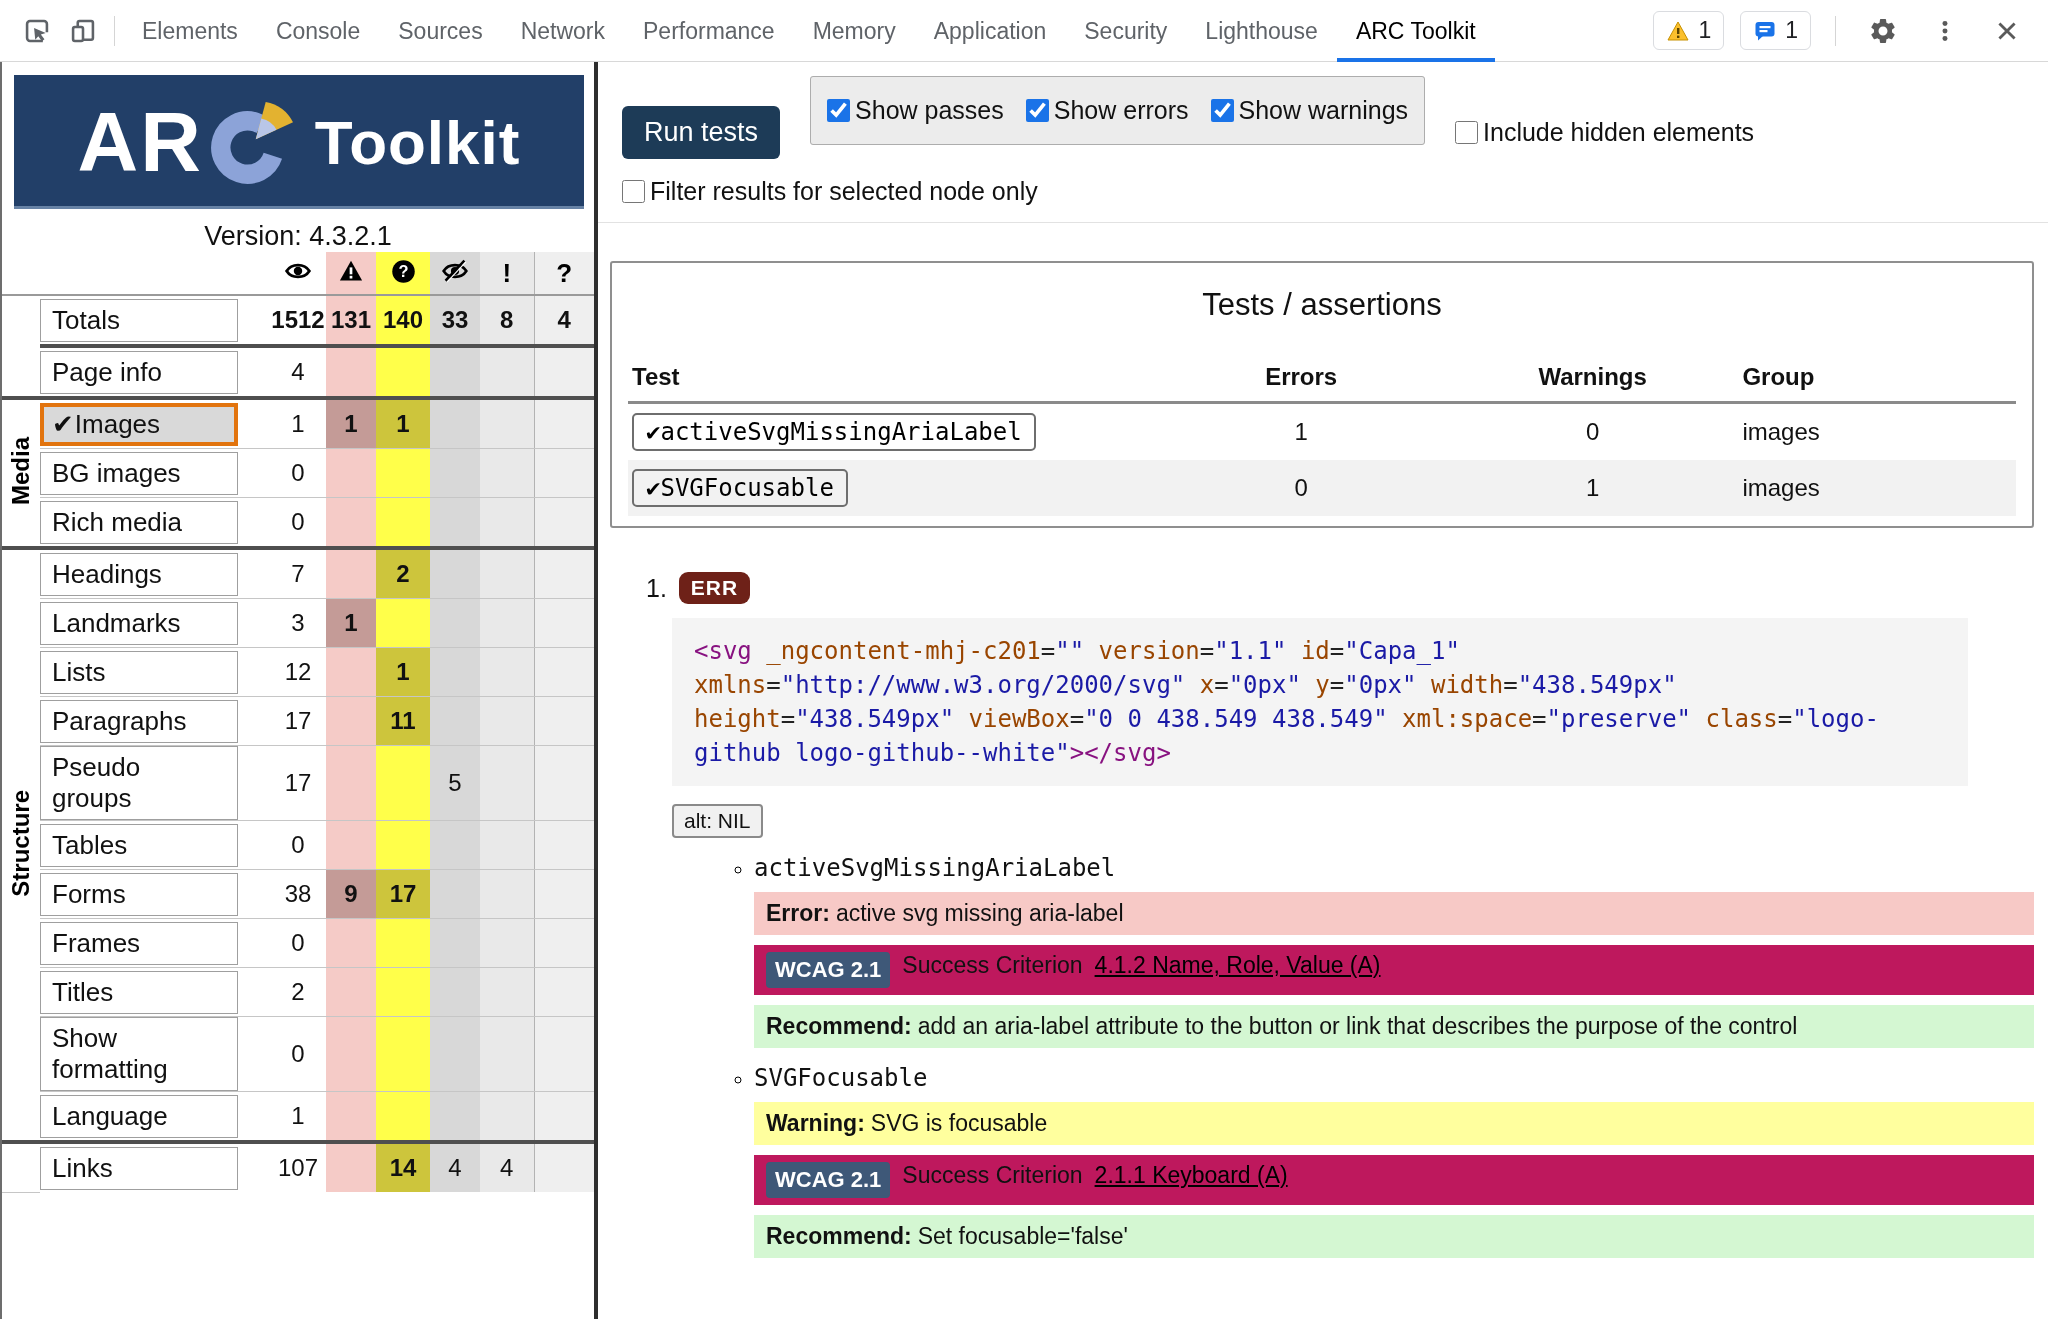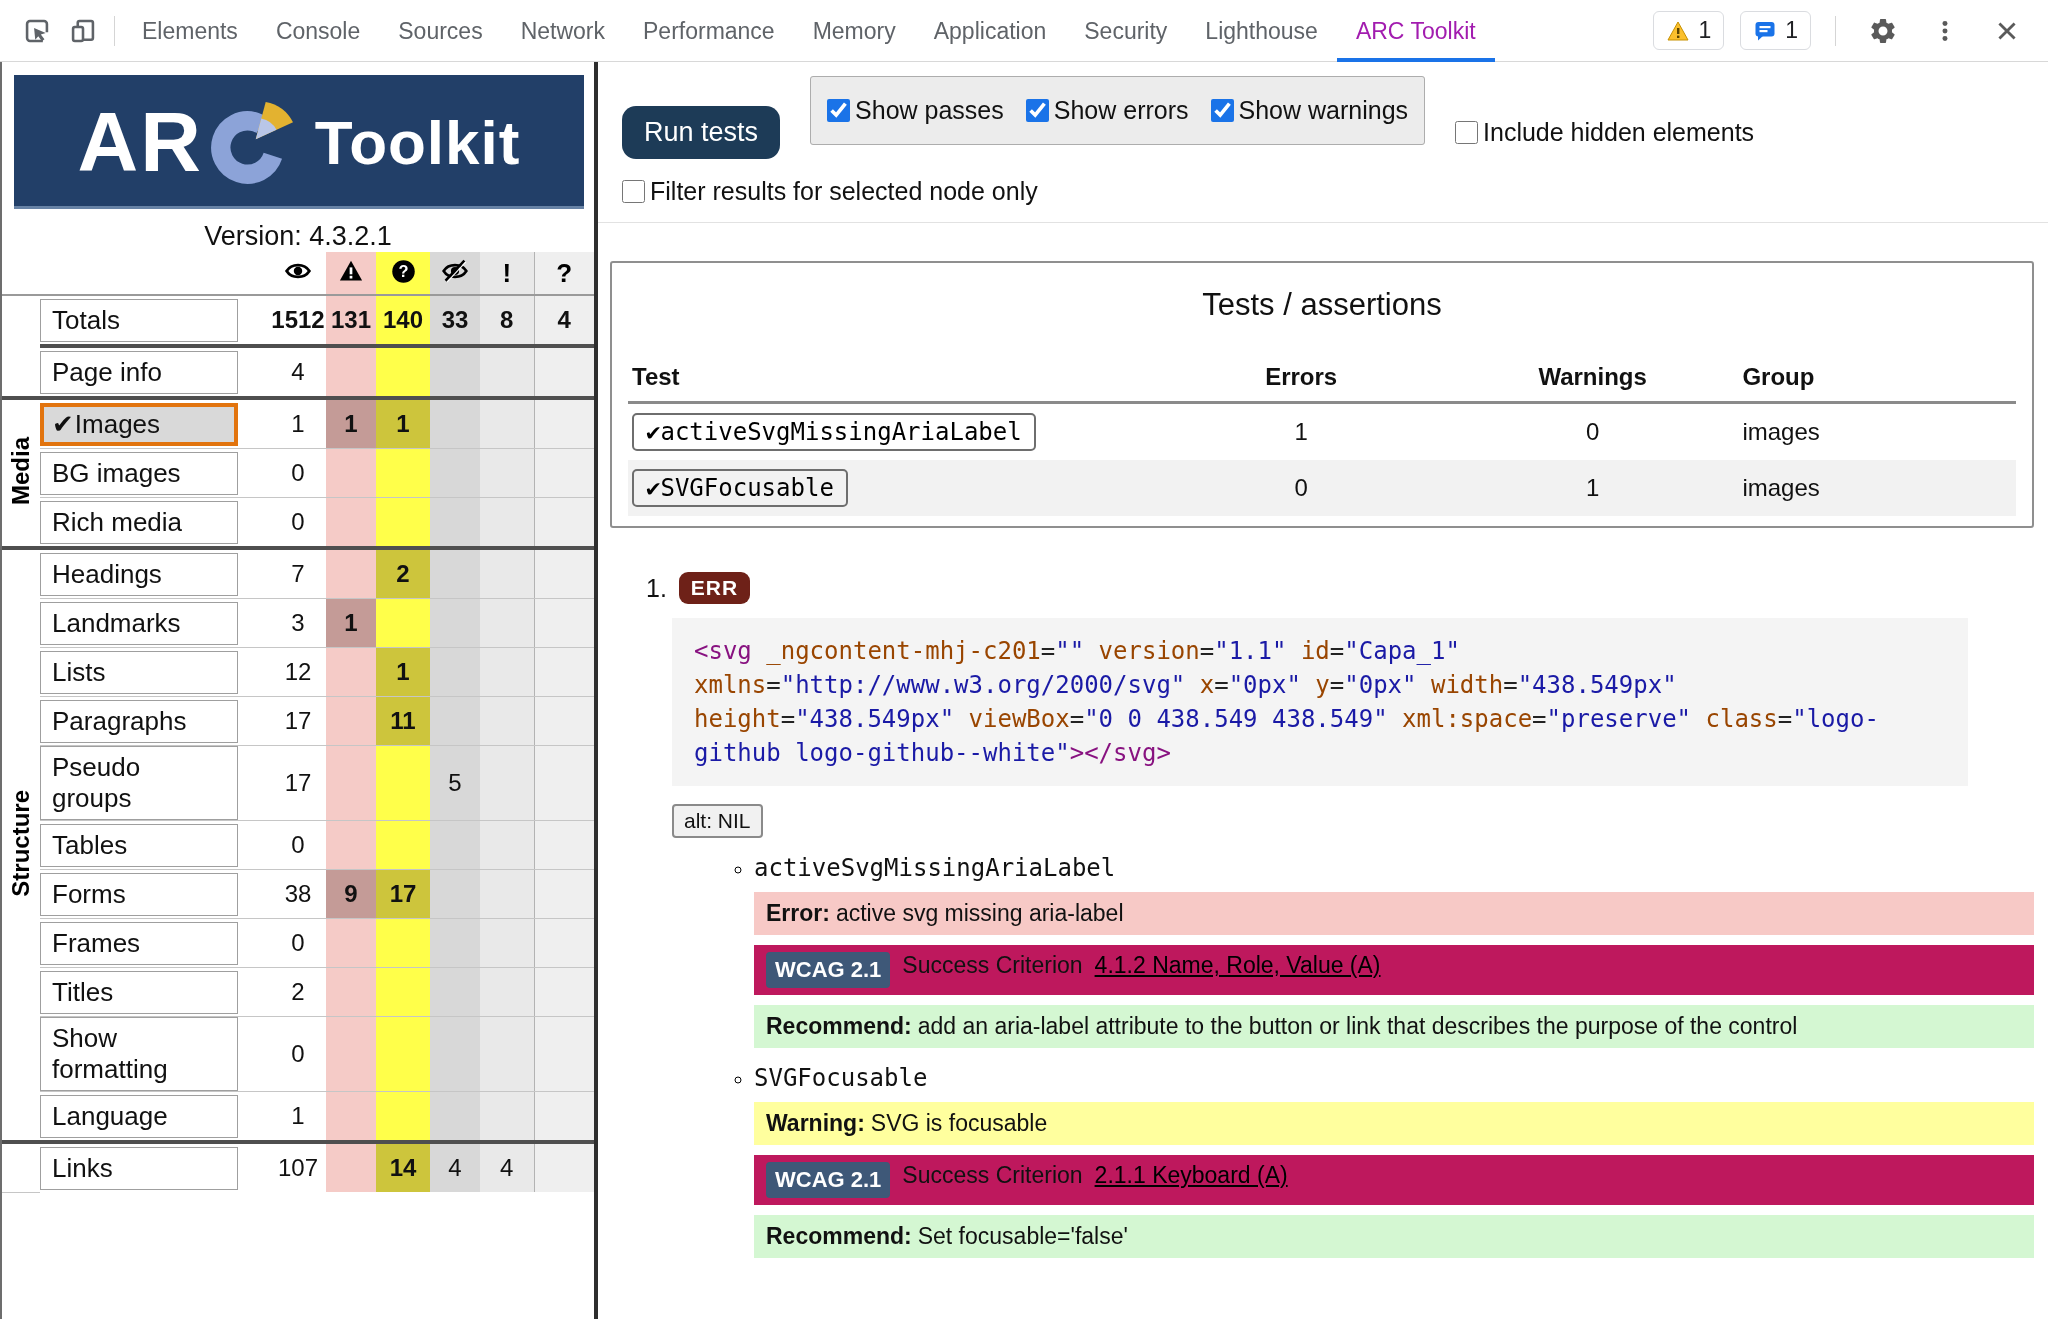--- a/index.html
+++ b/index.html
@@ -6,21 +6,21 @@
   body{width:2048px;height:1319px;overflow:hidden;background:#fff;
        font-family:"Liberation Sans",sans-serif;color:#111;}
 
   
   .topbar{height:62px;display:flex;align-items:center;background:#fff;
           border-bottom:1px solid #d8d8d8;box-sizing:border-box;}
   .tb-icon{width:46px;height:46px;display:flex;align-items:center;justify-content:center;cursor:pointer;}
   .tb-sep{width:1px;height:30px;background:#d5d5d5;margin:0 8px;}
   .tabstrip{display:flex;height:62px;}
   .tab{padding:0 19px;line-height:62px;font-size:23px;color:#5f6368;cursor:pointer;white-space:nowrap;}
-  .tab.active{color:#a21caf;box-shadow:inset 0 -4px 0 #1a73e8;}
+  .tab.active{color:#000000;box-shadow:inset 0 -4px 0 #1a73e8;}
   .tb-right{margin-left:auto;display:flex;align-items:center;gap:16px;padding-right:18px;}
   .badge{display:flex;align-items:center;gap:8px;border:1px solid #dadce0;border-radius:6px;
          padding:5px 12px;font-size:23px;color:#202124;cursor:pointer;}
 
   
   .content{display:flex;height:1257px;}
   .sidebar{width:598px;box-sizing:border-box;border-left:2px solid #6d6d6d;border-right:4px solid #2e2e2e;
            overflow:hidden;flex:none;}
   .main{flex:1;padding:14px 14px 0 12px;overflow:hidden;}
 
@@ -51,21 +51,21 @@
           font-size:26px;padding:5px 11px;text-align:left;cursor:pointer;color:#111;
           font-family:"Liberation Sans",sans-serif;}
   .rowbtn.selected{border:4px solid #e2740e;background:#d9d9d9;padding:2px 8px;}
   .rowbtn .check{margin-right:1px;}
   td.dark.c-err{background:#c49b97;}
   td.dark.c-warn{background:#cdc53c;}
   .b{font-weight:bold;}
 
   
   .controls-row{display:flex;align-items:flex-start;gap:30px;}
-  .run-btn{margin-top:30px;margin-left:12px;background:#1d3b57;color:#fff;border:none;border-radius:14px;
+  .run-btn{margin-top:30px;margin-left:12px;background:#1d3b57;color:#fff;border:none;border-radius:6px;
            font-size:27px;padding:11px 22px;cursor:pointer;font-family:"Liberation Sans",sans-serif;}
   fieldset.showbox{border:1px solid #adadad;background:#ececec;border-radius:3px;margin:0;
            padding:19px 16px;display:flex;gap:22px;}
   .cklabel{display:flex;align-items:center;font-size:25px;gap:3px;white-space:nowrap;cursor:pointer;}
   input[type=checkbox]{width:23px;height:23px;accent-color:#1a73e8;margin:0 2px 0 0;}
   .inc-hidden{margin-top:42px;}
   .filter-row{margin-top:18px;margin-left:12px;}
   hr.sep1{border:none;border-top:1px solid #e2e2e2;margin:16px -14px 0 -12px;}
 
   

